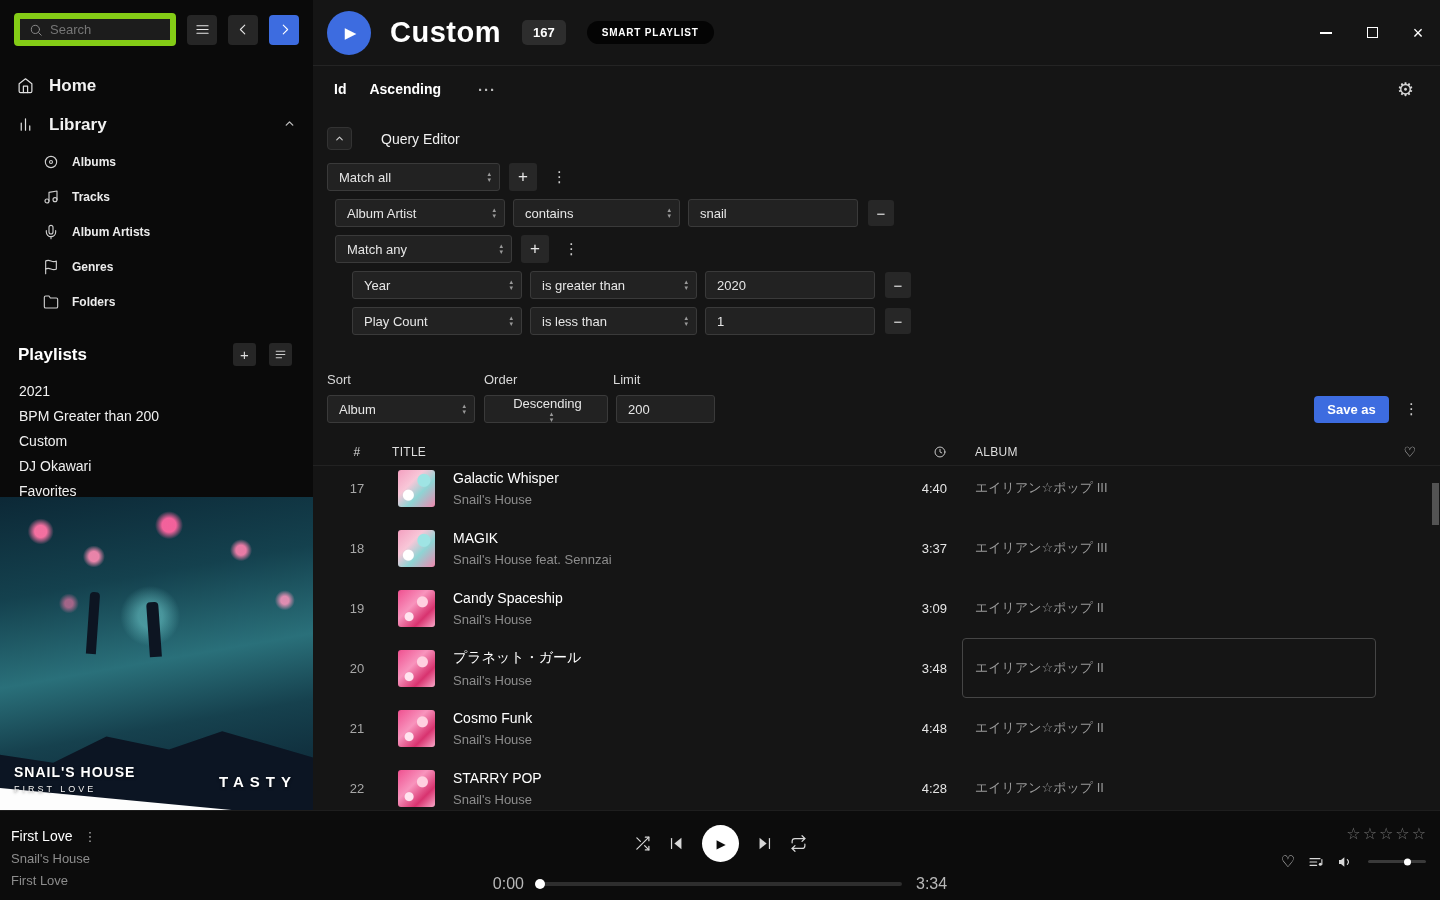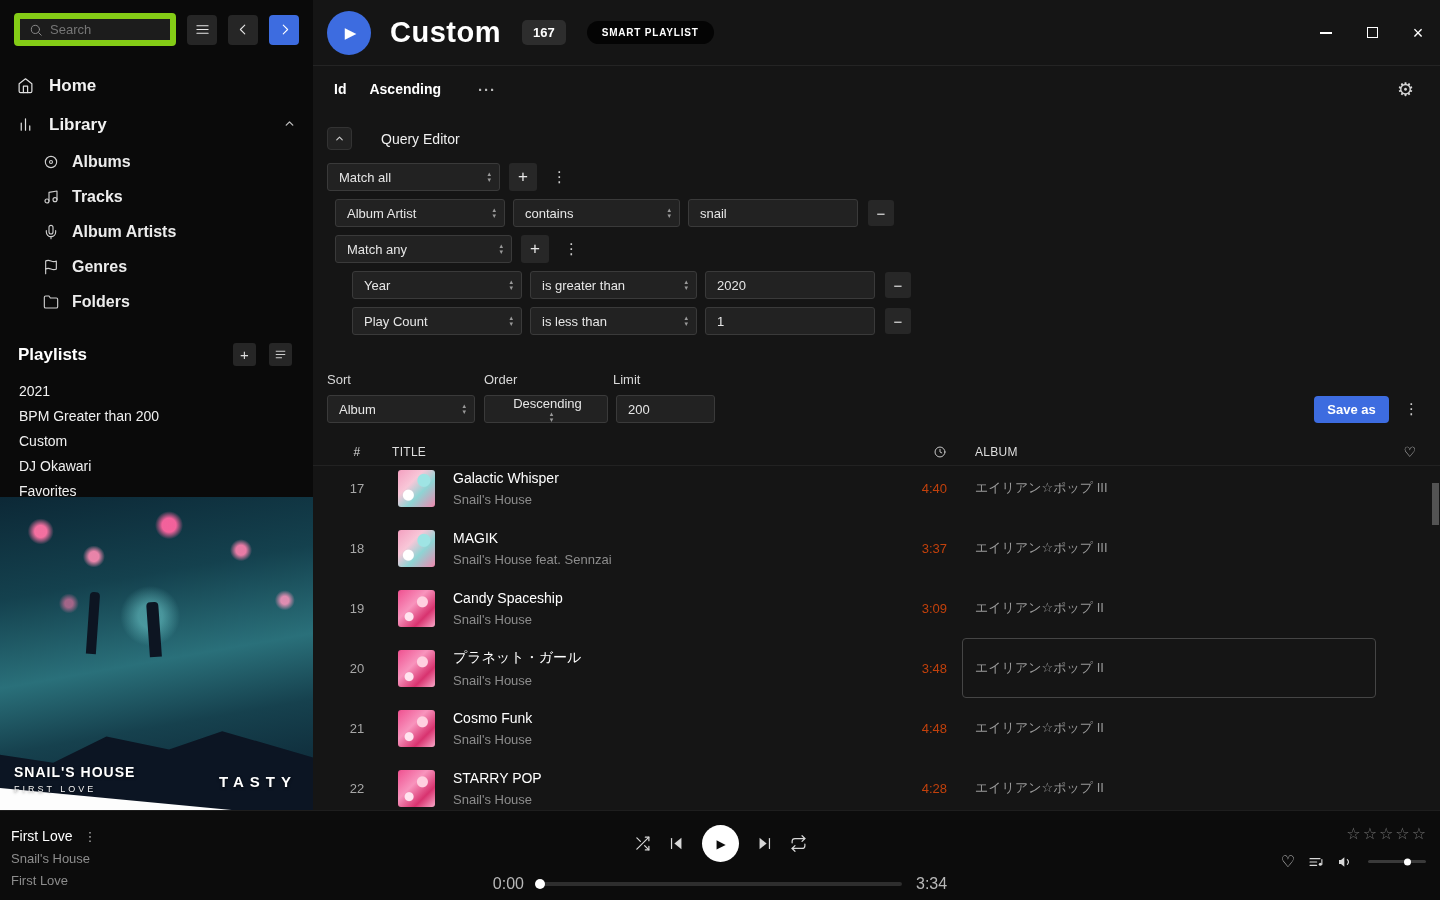--- a/index.html
+++ b/index.html
@@ -18,21 +18,21 @@
   .search-box input::placeholder { color:#767676; }
   .icon-btn { width:30px; height:30px; border-radius:4px; background:#262626; display:flex; align-items:center; justify-content:center; color:#e8e8e8; cursor:pointer; flex:none; }
   .icon-btn svg { width:15px; height:15px; }
   .icon-btn.accent { background:#3d6ce0; color:#fff; }
 
   .nav { padding-top:10px; }
   .nav-item { height:39px; display:flex; align-items:center; gap:15px; padding:0 17px; font-size:17px; font-weight:700; color:#f2f2f2; cursor:pointer; }
   .nav-item svg { width:17px; height:17px; color:#e0e0e0; flex:none; }
   .nav-item .grow { flex:1; }
   .nav-item .chev svg { width:13px; height:13px; color:#bbb; }
-  .nav-sub-item { height:35px; display:flex; align-items:center; gap:13px; padding-left:43px; font-size:16px; font-weight:700; color:#ececec; cursor:pointer; }
+  .nav-sub-item { height:35px; display:flex; align-items:center; gap:13px; padding-left:43px; font-size:12px; font-weight:700; color:#ececec; cursor:pointer; }
   .nav-sub-item svg { width:16px; height:16px; color:#cfcfcf; flex:none; }
 
   .pl-header { display:flex; align-items:center; padding:0 21px 0 18px; margin-top:24px; gap:13px; }
   .pl-title { flex:1; font-size:17px; font-weight:700; }
   .mini-btn { width:23px; height:23px; border-radius:3px; background:#262626; color:#ddd; display:flex; align-items:center; justify-content:center; font-size:15px; cursor:pointer; }
   .mini-btn svg { width:13px; height:13px; }
   .pl-list { margin-top:12px; }
   .pl-item { height:25px; display:flex; align-items:center; padding-left:19px; font-size:14px; color:#f0f0f0; cursor:pointer; }
 
   
@@ -121,21 +121,21 @@
   .thumb-a { background:
       radial-gradient(circle at 70% 28%, #9fe4e4 0 6px, transparent 7px),
       radial-gradient(circle at 28% 68%, #fff 0 5px, transparent 6px),
       linear-gradient(135deg, #f4a0c0 0%, #f8c7d8 35%, #8fd4d4 62%, #ef87ae 100%); }
   .thumb-b { background:
       radial-gradient(circle at 66% 32%, #ffd0e0 0 5px, transparent 6px),
       radial-gradient(circle at 30% 72%, #ffe3ee 0 4px, transparent 5px),
       linear-gradient(135deg, #ef5090 0%, #f894bd 40%, #d8336f 72%, #f8a8c8 100%); }
   .t1 { font-size:14px; color:#fff; margin-bottom:6px; white-space:nowrap; }
   .t2 { font-size:13px; color:#8d8d8d; white-space:nowrap; }
-  .c-dur { text-align:right; padding-right:28px; color:#c2410c; font-size:13px; }
+  .c-dur { text-align:right; padding-right:28px; color:#e5e5e5; font-size:13px; }
   .c-album { color:#9a9a9a; font-size:13px; height:100%; display:flex; align-items:center; }
   .c-album.selected { border:1px solid #454545; border-radius:4px; padding-left:12px; margin:0 14px 0 -13px; }
 
   .table-scrollbar { position:absolute; right:1px; top:483px; width:7px; height:42px; background:#535353; z-index:4; }
 
   
   .player { position:absolute; left:0; bottom:0; width:1440px; height:90px; background:#0c0c0c; border-top:1px solid #1e1e1e; z-index:5; }
   .p-left { position:absolute; left:11px; top:17px; }
   .p-title-row { display:flex; align-items:center; gap:11px; }
   .p-title { font-size:14px; color:#fff; }

